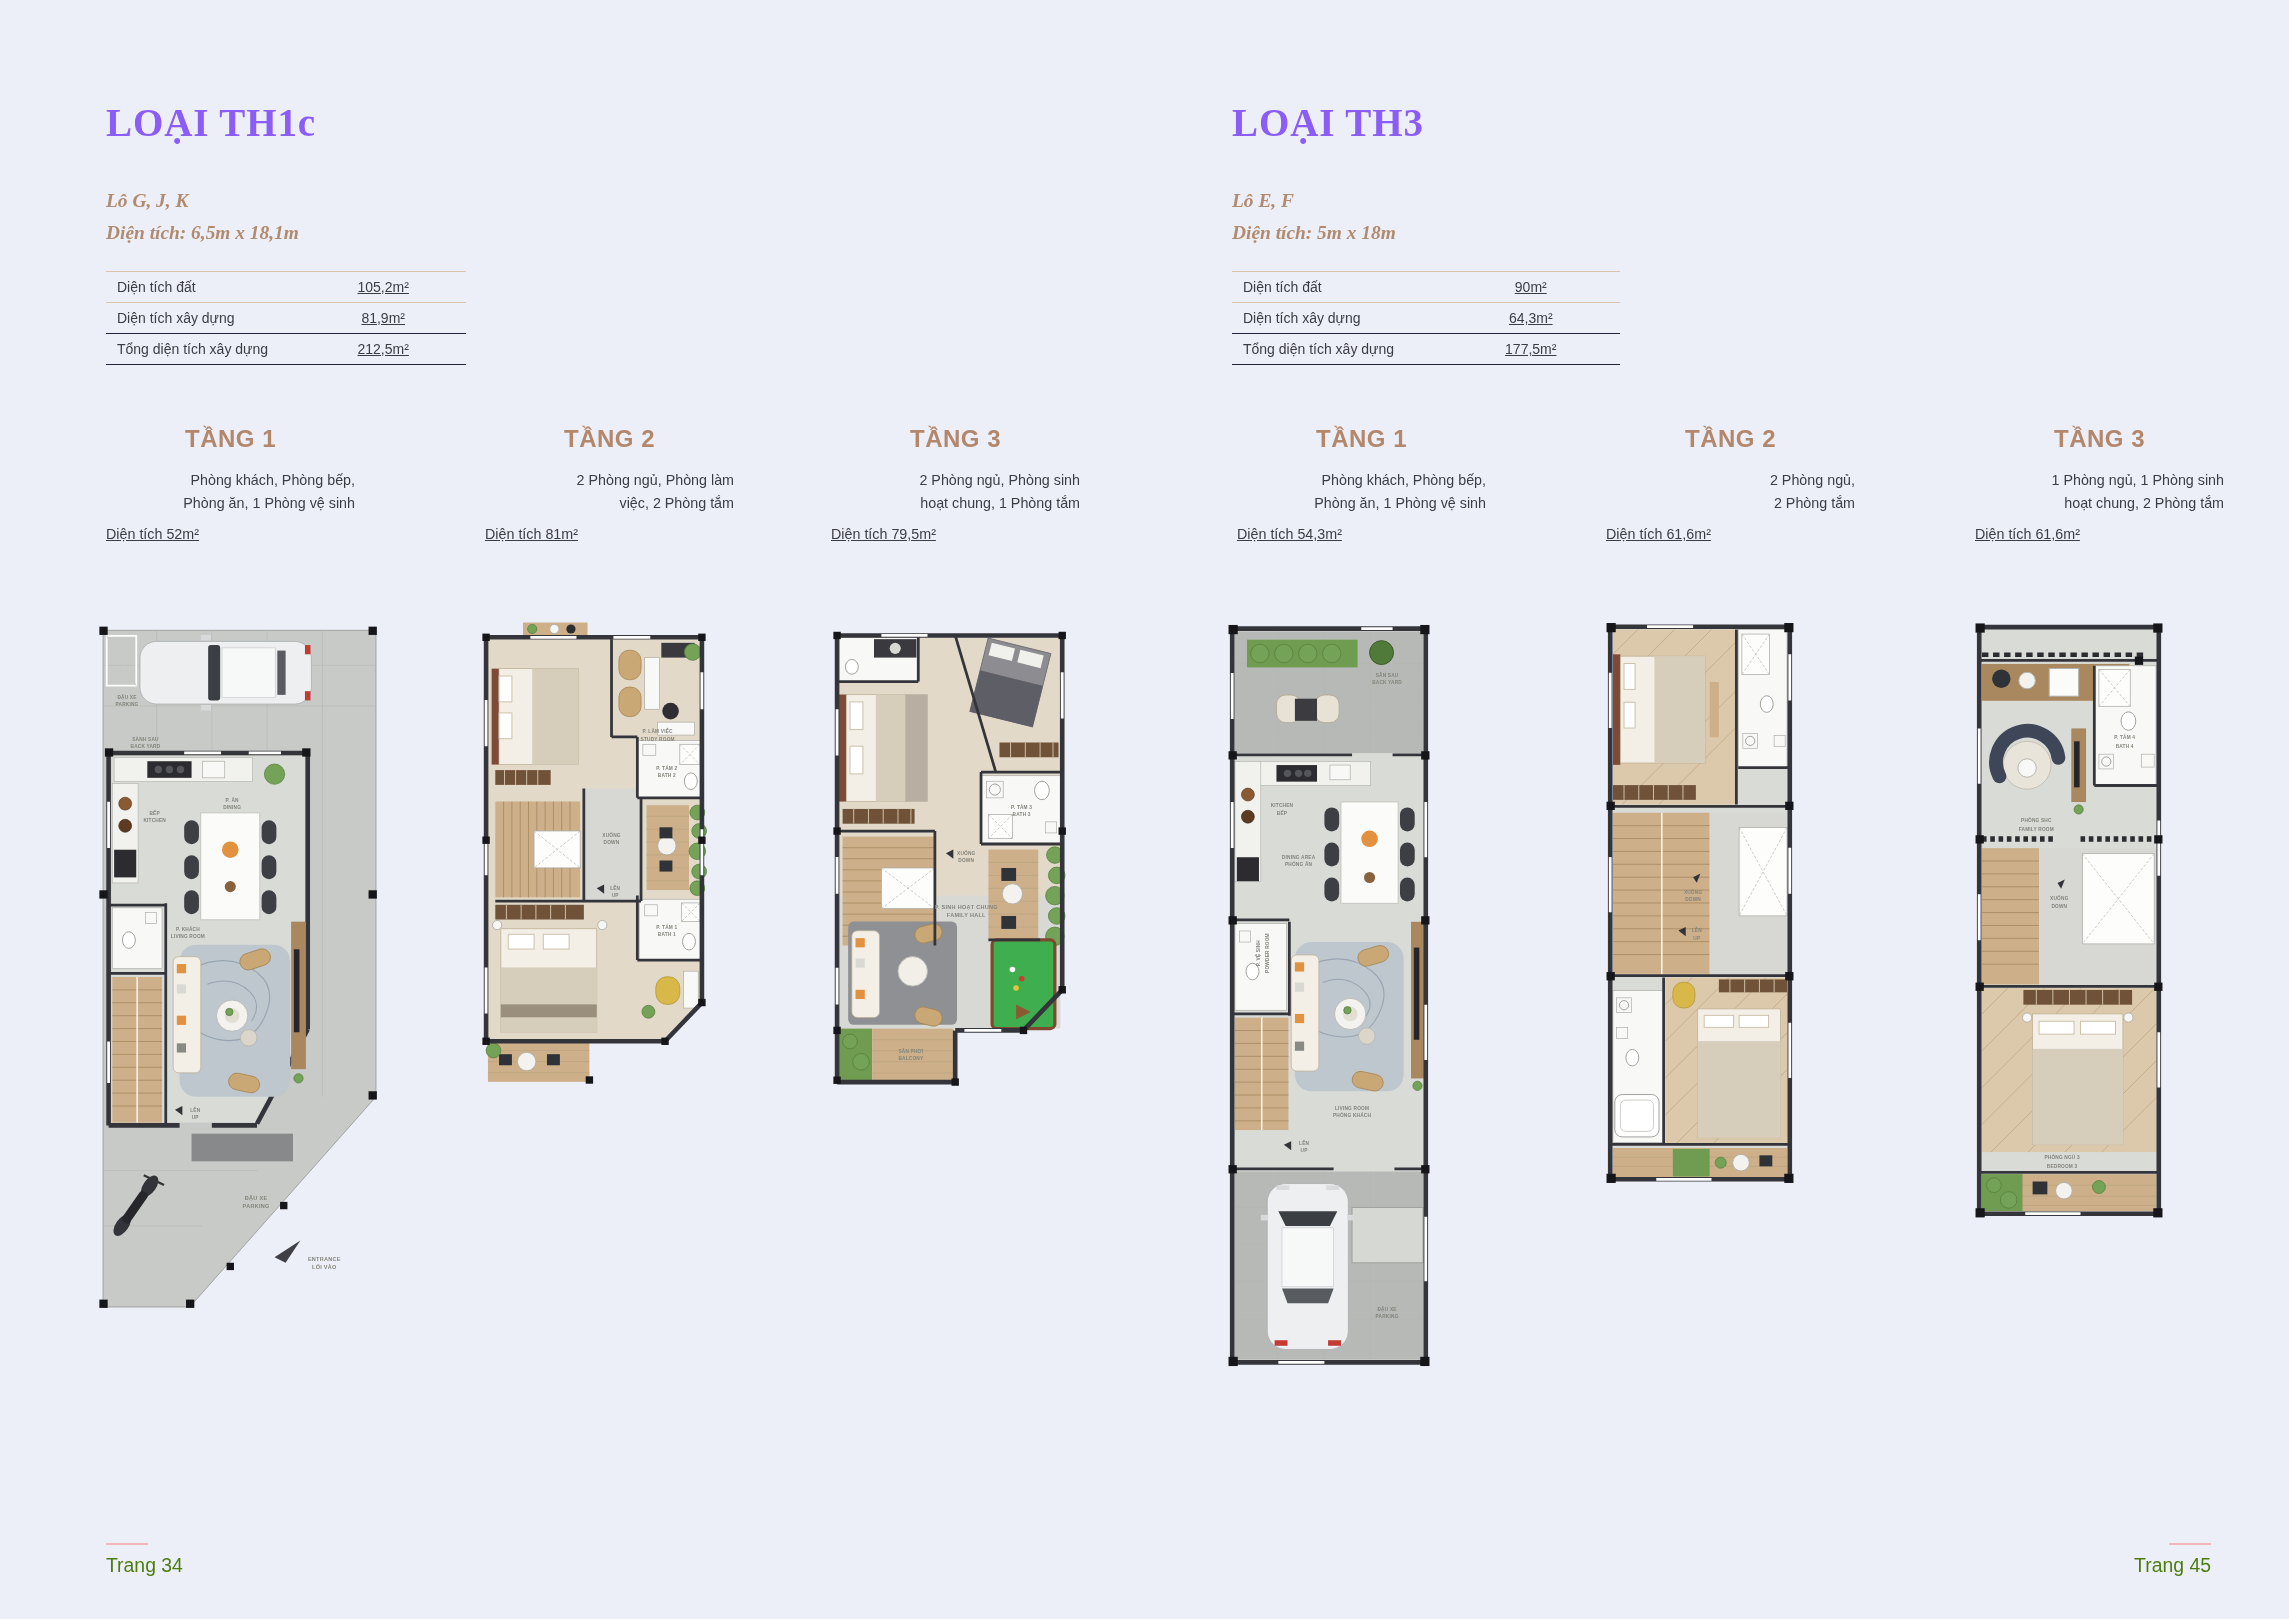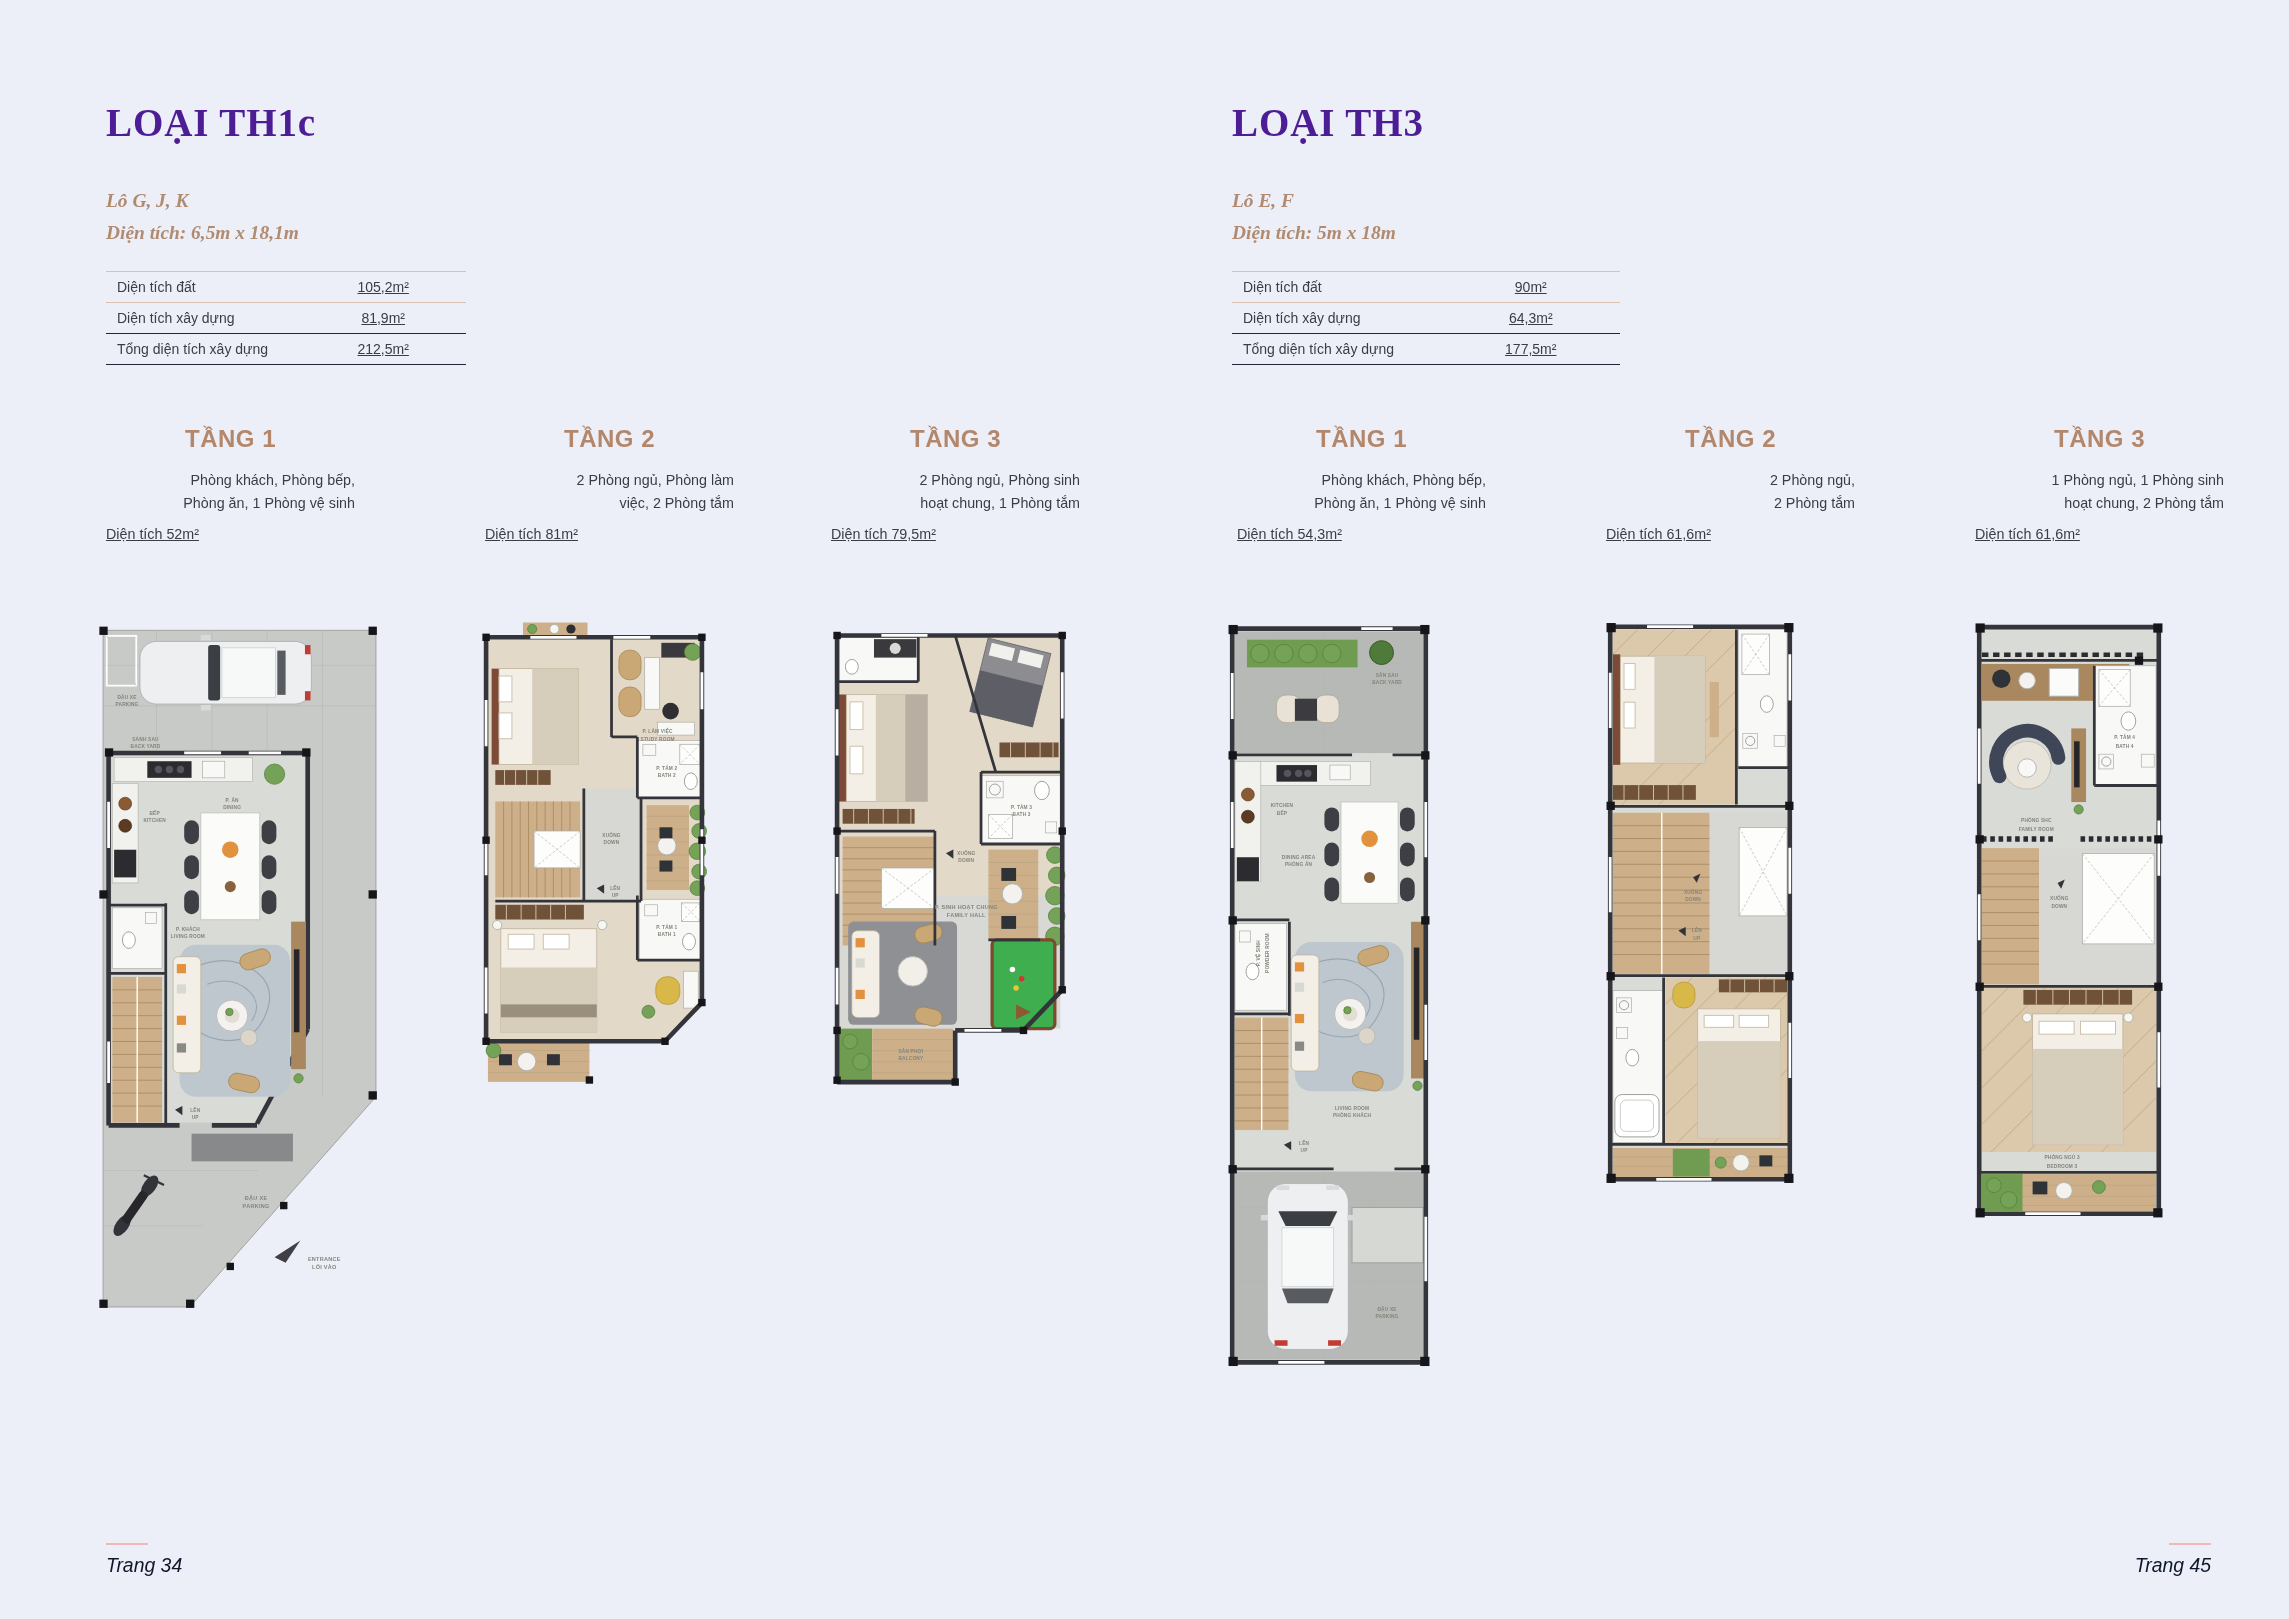--- a/index.html
+++ b/index.html
@@ -1,31 +1,31 @@
 <!DOCTYPE html>
 <html style="font-size:14.8px"><head>
 <meta charset="utf-8">
 <style>
   html,body{margin:0;padding:0;}
   #page{position:relative;width:2290px;height:1620px;background:#edeff8;overflow:hidden;
         font-family:"Liberation Sans",sans-serif;color:#3c3c44;}
   .sec-title{position:absolute;font-family:"Liberation Serif",serif;font-weight:700;
-             font-size:39px;letter-spacing:0.9px;color:#4c1d95;}
+             font-size:39px;letter-spacing:0.9px;color:#8b5cf6;}
   .sec-sub{position:absolute;font-family:"Liberation Serif",serif;font-weight:700;
            font-size:19.4px;line-height:32px;color:#b08b70;font-style:italic;}
   .spec-table{position:absolute;border-bottom:1.8px solid #23233c;}
   .trow{display:flex;align-items:center;height:30px;font-size:14px;border-top:0.9px solid #dcc3b0;}
   .trow.dark{border-top:1.8px solid #23233c;}
   .trow .lbl{flex:1;padding-left:11px;}
   .trow .val{width:46%;text-align:center;text-decoration:underline;}
   .floor-col{position:absolute;width:249px;}
   .floor-col h3{margin:0 0 15.7px 0;font-size:24px;font-weight:700;letter-spacing:0.5px;color:#b3876b;text-align:center;}
   .floor-col .desc{font-size:14.3px;line-height:23px;text-align:right;}
   .floor-col .area{font-size:14.3px;margin-top:11px;text-decoration:underline;}
-  .footer{position:absolute;font-size:19.4px;color:#0f172a;font-style:italic;}
+  .footer{position:absolute;font-size:19.4px;color:#4d7c0f;}
   .pink-line{width:42px;height:1.8px;background:#f1b7bb;margin-bottom:9.2px;}
   .footer.right{text-align:right;}
   .footer.right .pink-line{margin-left:auto;}
   svg.plan{position:absolute;}
   
   .lot{fill:#c7cac6;stroke:#9da09c;stroke-width:1}
   .floor{fill:#d9dbd7}
   .floorb{fill:#e2d9c9}
   .wood{fill:#cdb08a}
   .woodd{fill:#a9885f}

